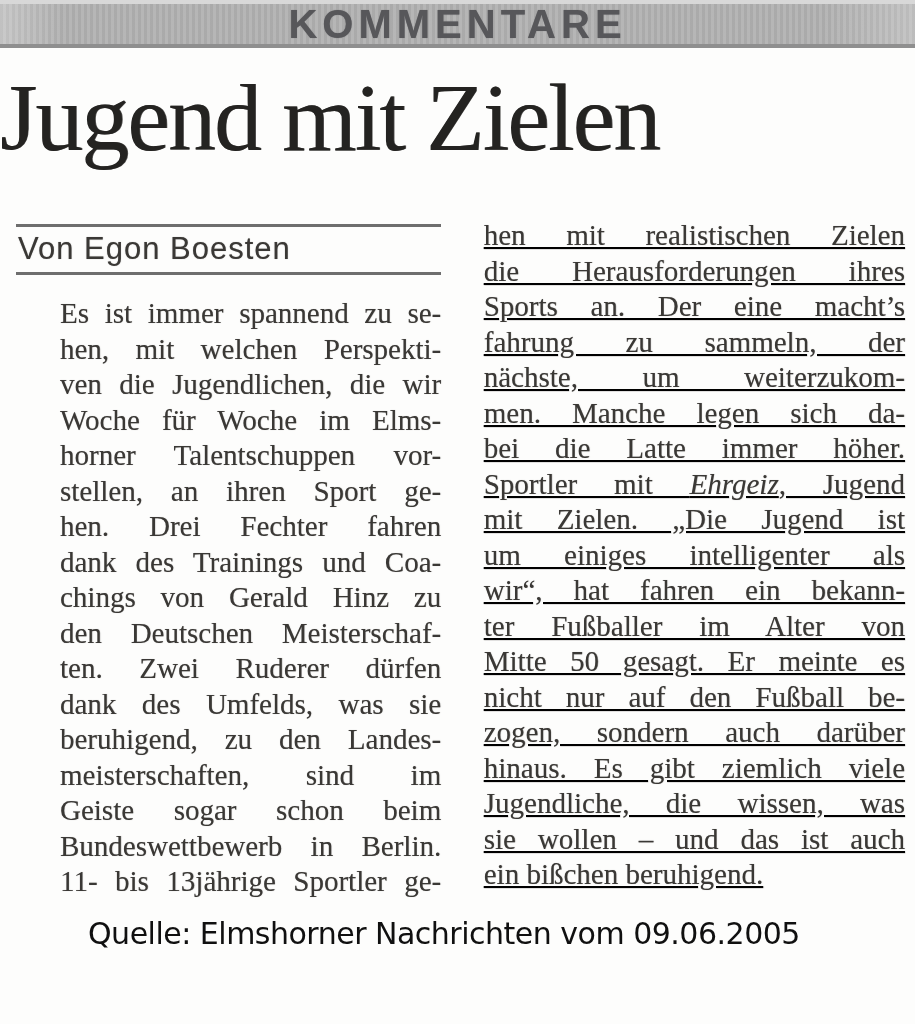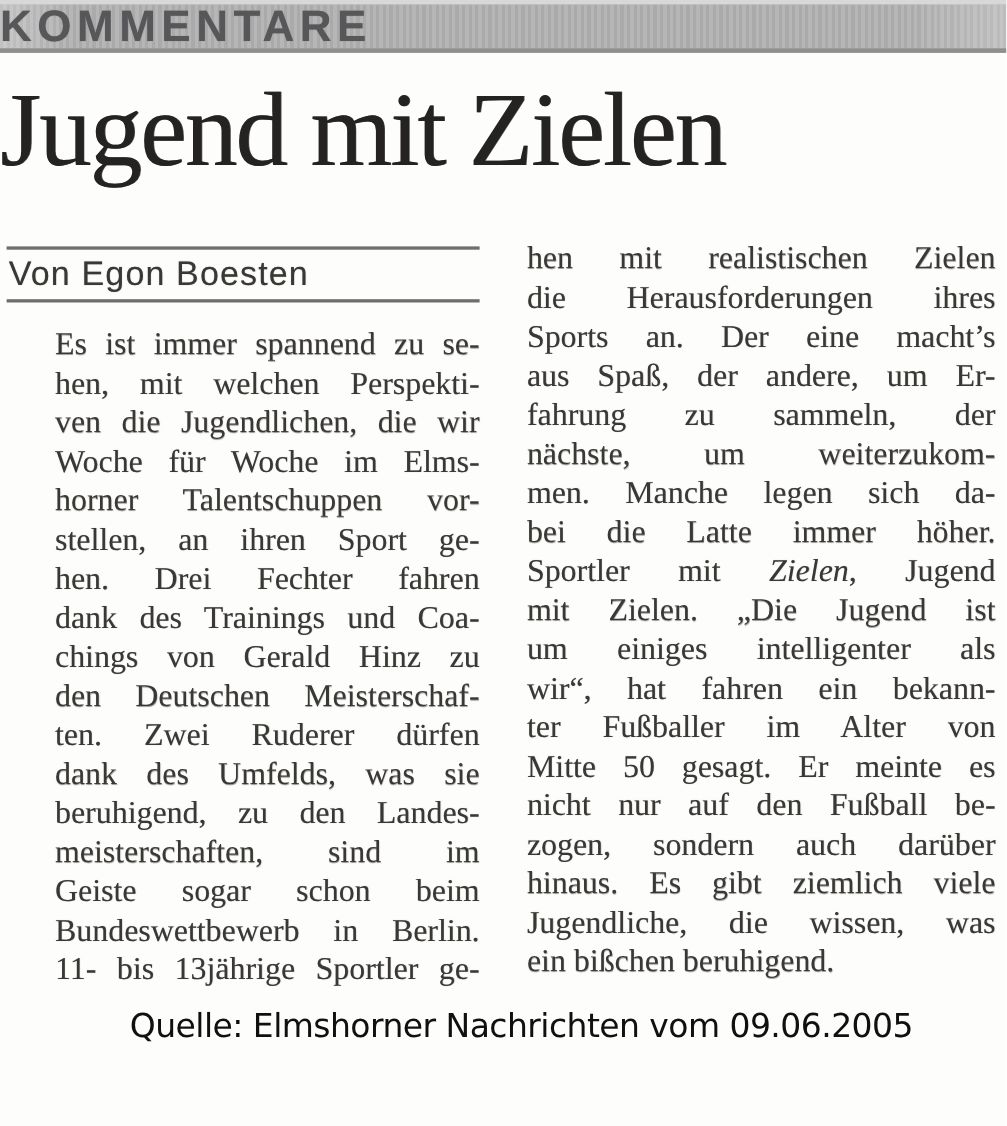--- a/index.html
+++ b/index.html
@@ -16,20 +16,21 @@
 
   
   .banner {
     height: 40px;
     border-top: 4px solid var(--banner_edge_light, #d8d8d8);
     border-bottom: 4px solid var(--banner_edge_dark, #8f8f8f);
     background:
       linear-gradient(90deg, rgba(255,255,255,.28), rgba(255,255,255,0) 7%, rgba(255,255,255,0) 90%, rgba(255,255,255,.22)),
       repeating-linear-gradient(90deg, rgba(0,0,0,.045) 0 3px, rgba(255,255,255,.05) 3px 6px),
       var(--banner_bg, #b2b2b2);
+    text-align: center;
     text-decoration: underline;
   }
   .banner-label {
     display: inline-block;
     font-family: "Liberation Sans", sans-serif;
     font-weight: bold;
     font-size: 40px;
     line-height: 40px;
     letter-spacing: 5px;
     color: var(--banner_text, #57575a);
@@ -46,25 +47,25 @@
     line-height: 1.25;
     letter-spacing: -2px;
     color: var(--headline_ink, #242321);
     text-shadow: 0.6px 0 0.5px rgba(36,35,33,.75);
   }
 
   
   .columns {
     display: flex;
     margin-top: 40px;
-    padding: 0 10px 0 6px;
+    padding: 0 10px 0 16px;
   }
   .col-left  { width: 430px; }
   .gutter    { width: 43px; }
-  .col-right { width: 426px; }
+  .col-right { width: 426px; text-decoration: underline; }
 
   .byline {
     margin-top: 6px;
     border-top: 3px solid var(--rule, #6e6e6e);
     border-bottom: 3px solid var(--rule, #6e6e6e);
     padding: 5px 0 6px 2px;
     font-family: "Liberation Sans", sans-serif;
     font-size: 31px;
     line-height: 34px;
     letter-spacing: 1px;
@@ -84,21 +85,21 @@
     text-align: justify;
     text-align-last: justify;
     white-space: normal;
   }
   .tl.tl-end { text-align-last: left; }
   .tl em { font-style: italic; }
 
   
   .caption {
     margin-top: 16px;
-    padding-left: 118px;
+    padding-left: 88px;
     font-family: "DejaVu Sans", sans-serif;
     font-size: 30px;
     line-height: 36px;
     letter-spacing: -0.5px;
     color: var(--caption_ink, #101010);
   }
 </style>
 </head>
 <body>
 
@@ -137,35 +138,35 @@
         </div>
     </div>
 
     <div class="gutter"></div>
 
     <div class="col-right">
       <div class="bodytext" id="col-right-body">
           <div class="tl">hen mit realistischen Zielen</div>
           <div class="tl">die Herausforderungen ihres</div>
           <div class="tl">Sports an. Der eine macht’s</div>
-          <div class="tl">aus Spaß, der andere, um Er-</div>
           <div class="tl">fahrung zu sammeln, der</div>
           <div class="tl">nächste, um weiterzukom-</div>
           <div class="tl">men. Manche legen sich da-</div>
           <div class="tl">bei die Latte immer höher.</div>
-          <div class="tl">Sportler mit <em>Zielen</em>, Jugend</div>
+          <div class="tl">Sportler mit <em>Ehrgeiz</em>, Jugend</div>
           <div class="tl">mit Zielen. „Die Jugend ist</div>
           <div class="tl">um einiges intelligenter als</div>
           <div class="tl">wir“, hat fahren ein bekann-</div>
           <div class="tl">ter Fußballer im Alter von</div>
           <div class="tl">Mitte 50 gesagt. Er meinte es</div>
           <div class="tl">nicht nur auf den Fußball be-</div>
           <div class="tl">zogen, sondern auch darüber</div>
           <div class="tl">hinaus. Es gibt ziemlich viele</div>
           <div class="tl">Jugendliche, die wissen, was</div>
+          <div class="tl">sie wollen – und das ist auch</div>
           <div class="tl tl-end">ein bißchen beruhigend.</div>
         </div>
     </div>
 
   </div>
 
   <footer class="caption">
     <span>Quelle: Elmshorner Nachrichten vom 09.06.2005</span>
   </footer>
 

